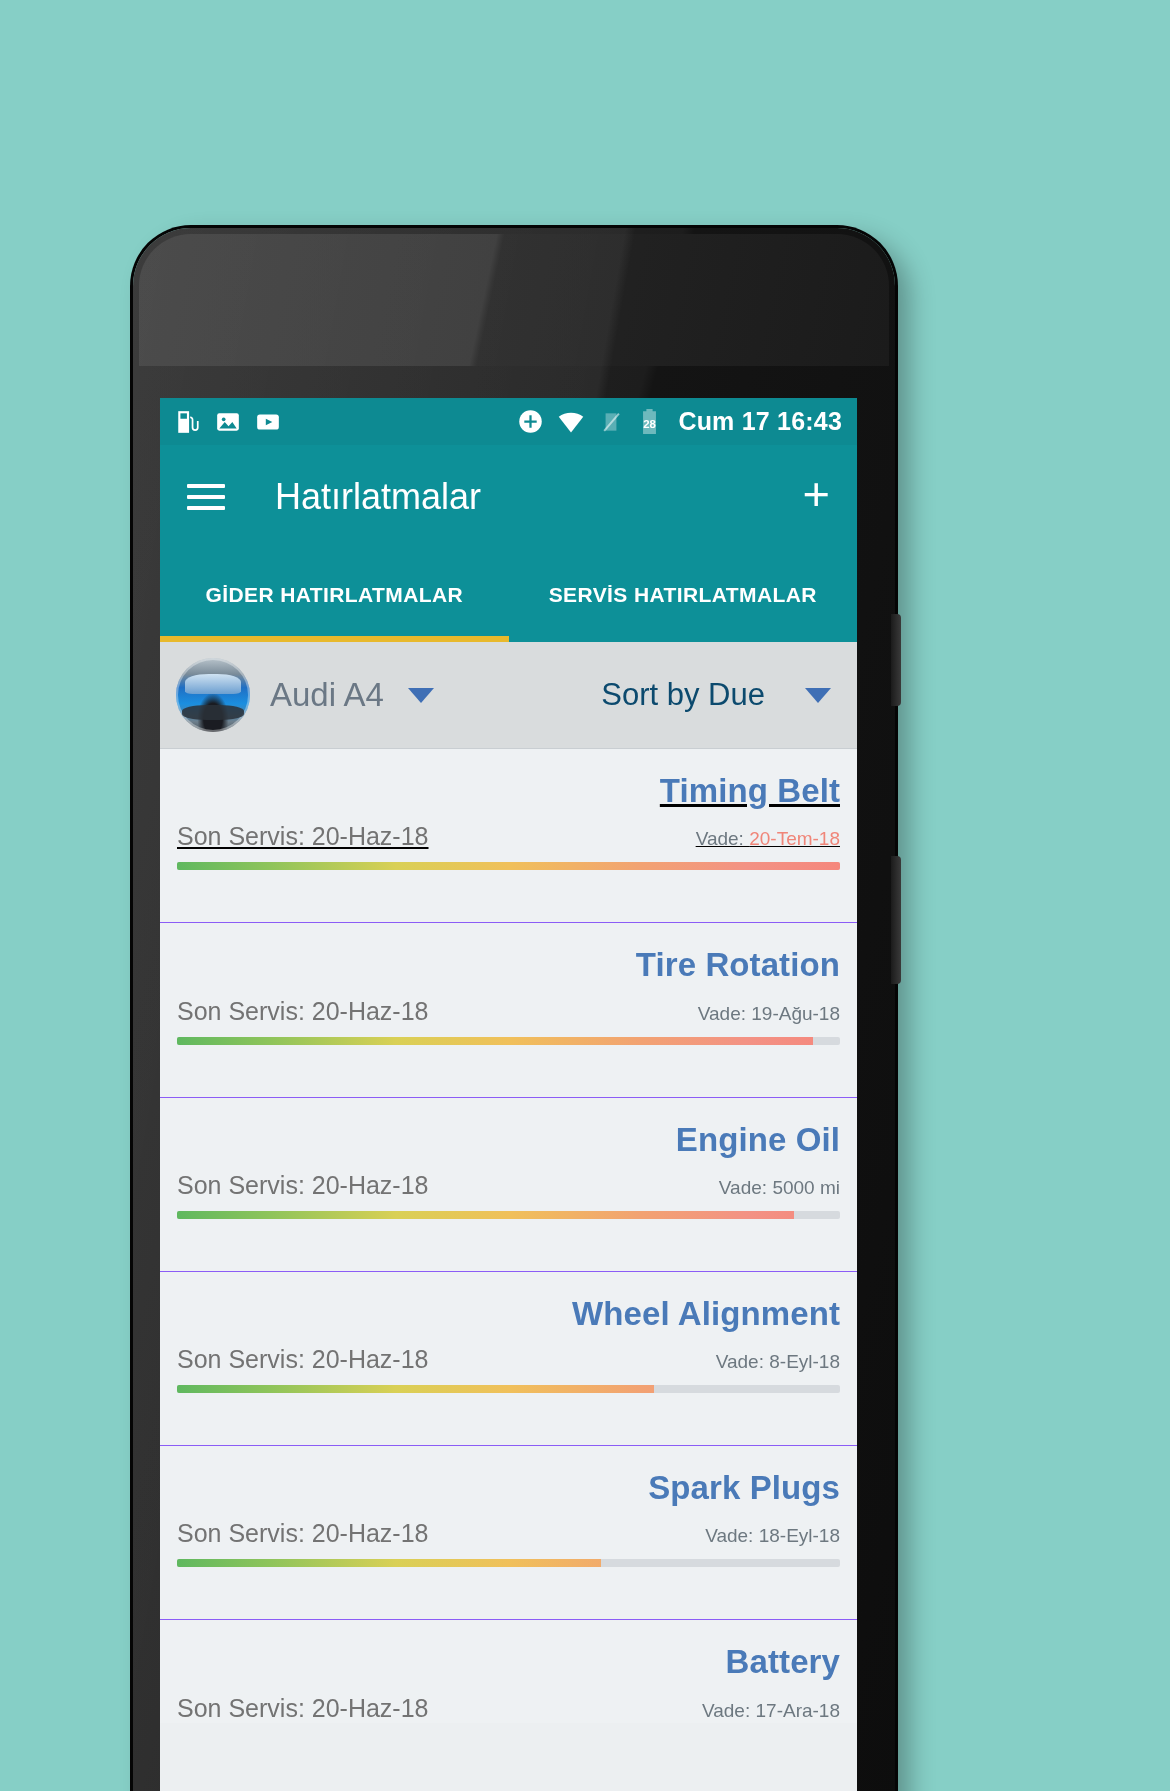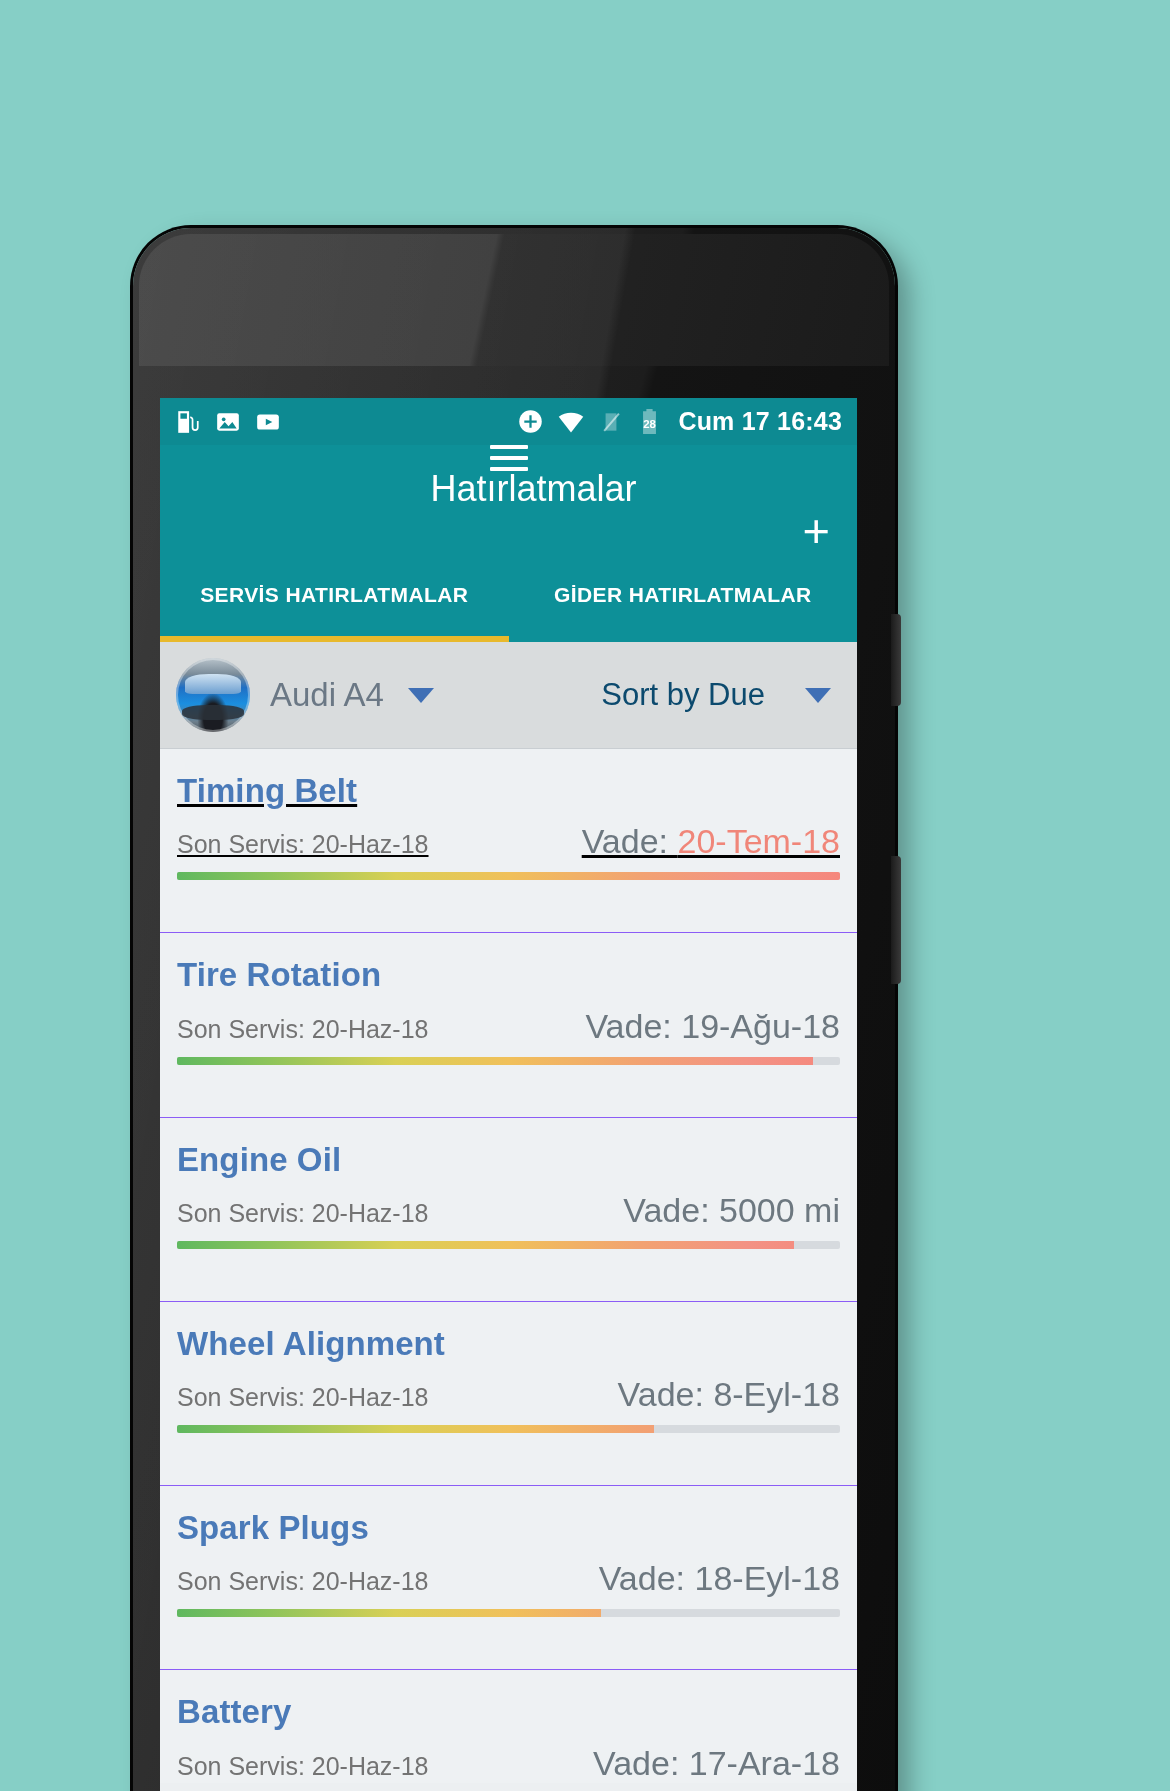--- a/index.html
+++ b/index.html
@@ -2,21 +2,21 @@
 <html><head>
 <meta charset="utf-8">
 <style>
   * { margin:0; padding:0; box-sizing:border-box; }
   html, body {
     width:1170px; height:1791px;
     background:#86cfc6;
     font-family:"Liberation Sans", sans-serif;
     overflow:hidden;
   }
-  #root { position:relative; width:1170px; height:1533px; background:#86cfc6; }
+  #root { position:relative; width:1170px; height:1533px; background:#86cfc6;text-align:right; }
 
   
   .phone {
     position:absolute;
     left:133px; top:228px;
     width:762px; height:1620px;
     border-radius:58px 58px 34px 34px;
     background:linear-gradient(105deg,#2a2a2a 0%,#1d1d1d 46%,#141414 47%,#0d0d0d 100%);
     box-shadow:0 0 0 3px #050505, 14px 10px 26px rgba(0,0,0,.30);
     overflow:hidden;
@@ -78,21 +78,21 @@
   .sb-right { margin-left:auto; display:flex; align-items:center; gap:13px; }
   .sb-ic { display:block; }
   .sb-time {
     font-size:25px; font-weight:bold; letter-spacing:.2px; line-height:1;
     margin-left:3px; white-space:nowrap;
   }
 
   
   .appbar {
     height:103px; background:#0d9098;
-    display:flex; align-items:center; padding:0 27px;flex-direction:column;
+    display:flex; align-items:center; padding:0 27px;
   }
   .hamburger { width:38px; display:flex; flex-direction:column; gap:7px; cursor:pointer; }
   .hamburger i { display:block; height:4px; background:#fff; border-radius:1px; }
   .appbar-title {
     color:#fff; font-size:36px; margin-left:50px; line-height:1; white-space:nowrap;
   }
   .plus-btn {
     margin-left:auto; color:#fff; font-size:47px; line-height:1;
     font-weight:300; cursor:pointer; padding-bottom:6px;
   }
@@ -150,21 +150,21 @@
   .card:first-child { border-top:1px solid #c9ced2;text-decoration:underline; }
   .card-title {
     font-size:33px; font-weight:bold; color:#4a7ab8; line-height:1.1;
     letter-spacing:.1px;
   }
   .card-row {
     display:flex; justify-content:space-between; align-items:baseline;
     margin-top:13px;
   }
   .card-sub { font-size:25px; color:#737373; white-space:nowrap; }
-  .card-due { font-size:34px; color:#6d7880; white-space:nowrap; }
+  .card-due { font-size:19px; color:#6d7880; white-space:nowrap; }
   .card-due .due-val.overdue { color:#f08679; }
   .bar-track {
     margin-top:11px; height:8px; background:#d6dade; border-radius:2px; overflow:hidden;
   }
   .bar-fill {
     height:100%;
     background:linear-gradient(90deg,#5fb85f 0%, #8ec45a 14%, #d9d055 33%, #f0c05a 50%, #f2a272 70%, #f39284 86%, #f5877c 100%);
     background-size:var(--gradspan) 100%;
     background-repeat:no-repeat;
   }
@@ -229,22 +229,22 @@
       <div class="hamburger">
         <i></i>
         <i></i>
         <i></i>
       </div>
       <div class="appbar-title">Hatırlatmalar</div>
       <div class="plus-btn">+</div>
     </div>
 
     <div class="tabs">
+      <div class="tab">GİDER HATIRLATMALAR</div>
       <div class="tab">SERVİS HATIRLATMALAR</div>
-      <div class="tab">GİDER HATIRLATMALAR</div>
       <div class="tab-indicator"></div>
     </div>
 
     <div class="filterbar">
       <div class="veh-group">
         <div class="veh-avatar"></div>
         <div class="veh-name">Audi A4</div>
         <div class="caret"></div>
       </div>
       <div class="sort-group">

